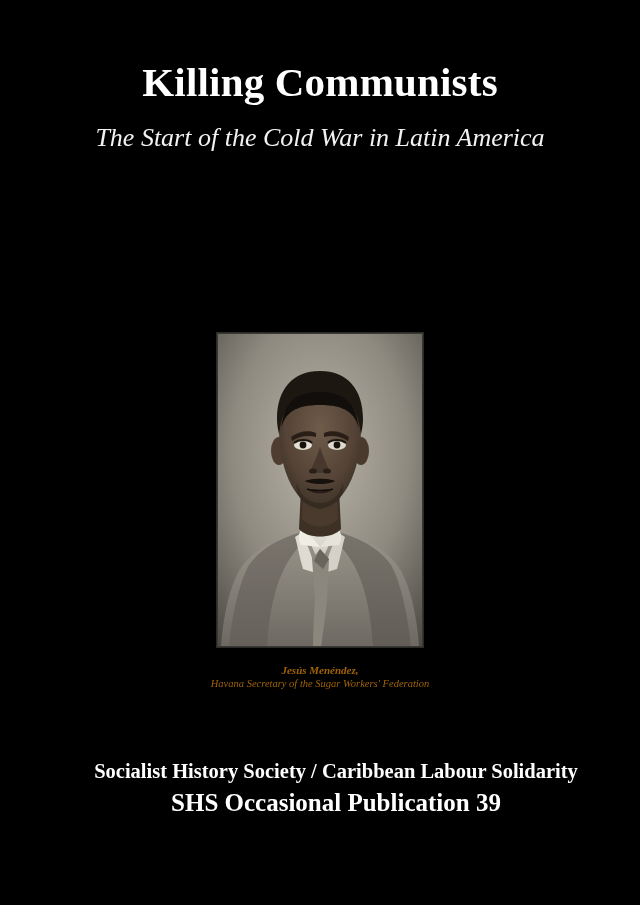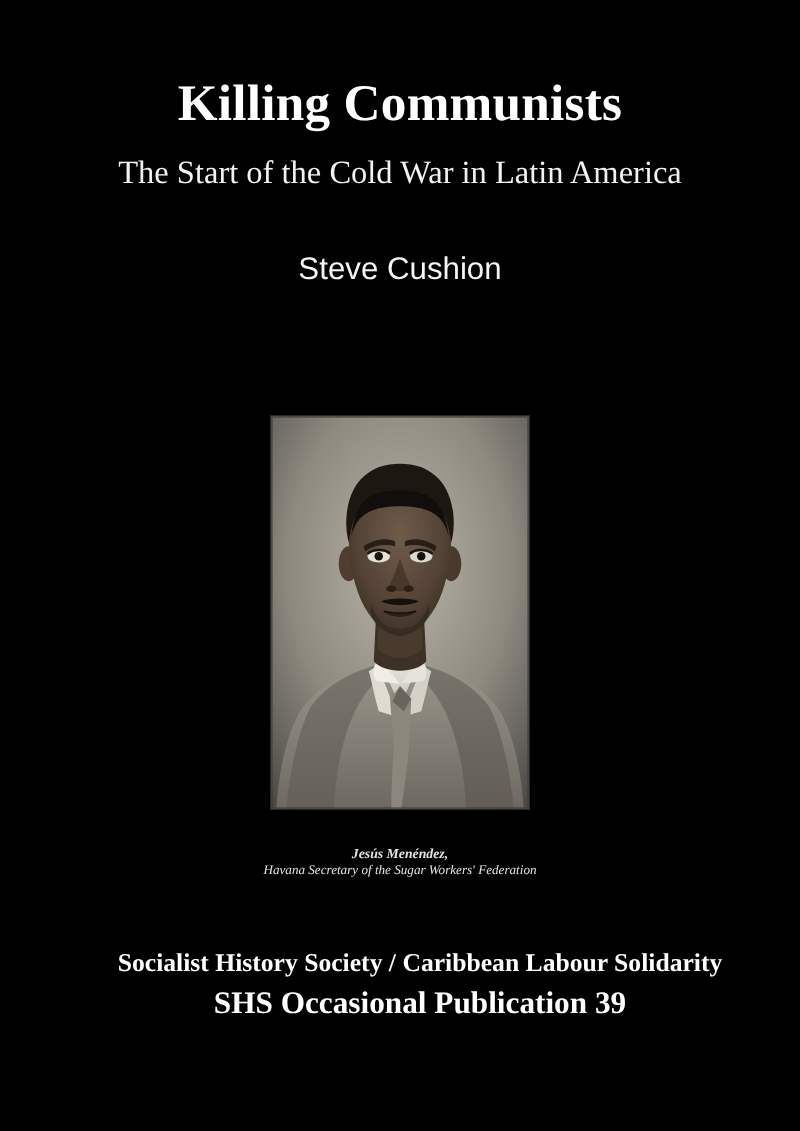--- a/index.html
+++ b/index.html
@@ -37,20 +37,21 @@
     letter-spacing: 0.2px;
     color: #ffffff;
   }
   .subtitle {
     margin-top: 14px;
     font-family: "Liberation Serif", serif;
     font-weight: normal;
     font-size: 26px;
     line-height: 32px;
     color: #f2f2f2;
+    font-style: italic;
   }
   .author {
     margin-top: 46px;
     font-family: "Liberation Sans", sans-serif;
     font-weight: normal;
     font-size: 25px;
     line-height: 30px;
     color: #f5f5f5;
   }
   .portrait-wrap {
@@ -68,23 +69,23 @@
     overflow: hidden;
     background: #6a665f;
     border: 1px solid #2a2a28;
   }
   .portrait svg {
     display: block;
     width: 206px;
     height: 314px;
   }
   .caption {
-    margin-top: 23px;
-    text-align: center;
-    color: #e5e5e5;
+    margin-top: 11px;
+    text-align: center;
+    color: #a16207;
   }
   .caption-name {
     font-family: "Liberation Serif", serif;
     font-weight: bold;
     font-style: italic;
     font-size: 11px;
     line-height: 14px;
   }
   .caption-role {
     font-family: "Liberation Serif", serif;
@@ -116,21 +117,20 @@
   }
 </style>
 </head>
 <body>
 
 <div class="cover">
 
   <div class="title-block">
     <div class="title-line">Killing Communists</div>
     <div class="subtitle">The Start of the Cold War in Latin America</div>
-    <div class="author">Steve Cushion</div>
   </div>
 
   <div class="portrait-wrap">
     <div class="portrait">
       <svg viewBox="0 0 206 314" preserveAspectRatio="none" aria-hidden="true">
         <defs>
           <radialGradient id="bgg" cx="50%" cy="38%" r="78%">
             <stop offset="0%" stop-color="#b9b4a9"></stop>
             <stop offset="55%" stop-color="#8e8a80"></stop>
             <stop offset="100%" stop-color="#4c4a45"></stop>

